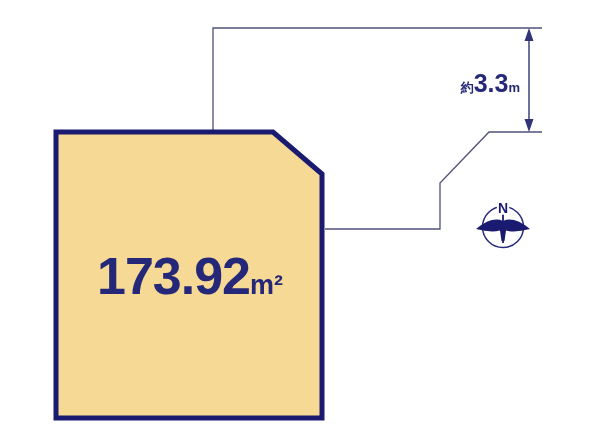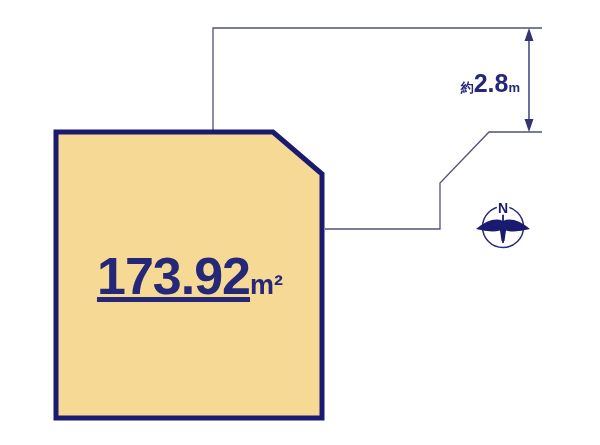--- a/index.html
+++ b/index.html
@@ -27,21 +27,20 @@
     width: 268px;
     text-align: center;
     line-height: 1;
     color: #252878;
     font-weight: bold;
     white-space: nowrap;
     letter-spacing: -1px;
   }
   .area-label .value {
     font-size: 52px;
-    text-decoration: underline;
   }
   .area-label .unit {
     font-size: 27px;
     letter-spacing: 0;
   }
   .dim-label {
     position: absolute;
     left: 420px;
     top: 71px;
     width: 100px;
@@ -88,16 +87,16 @@
                Q 491,233 476,229 Z" fill="#1A1A70"></path>
       <text x="503" y="213" text-anchor="middle" font-family="Liberation Sans, sans-serif" font-size="14" font-weight="bold" fill="#1A1A70" style="paint-order: stroke; stroke: #ffffff; stroke-width: 4px;">N</text>
     </g>
   </svg>
 
   <div class="area-label">
     <span class="value">173.92</span><span class="unit">m²</span>
   </div>
 
   <div class="dim-label">
-    <span class="prefix">約</span><span class="value">2.8</span><span class="unit">m</span>
+    <span class="prefix">約</span><span class="value">3.3</span><span class="unit">m</span>
   </div>
 
 </div>
 
 </body></html>

